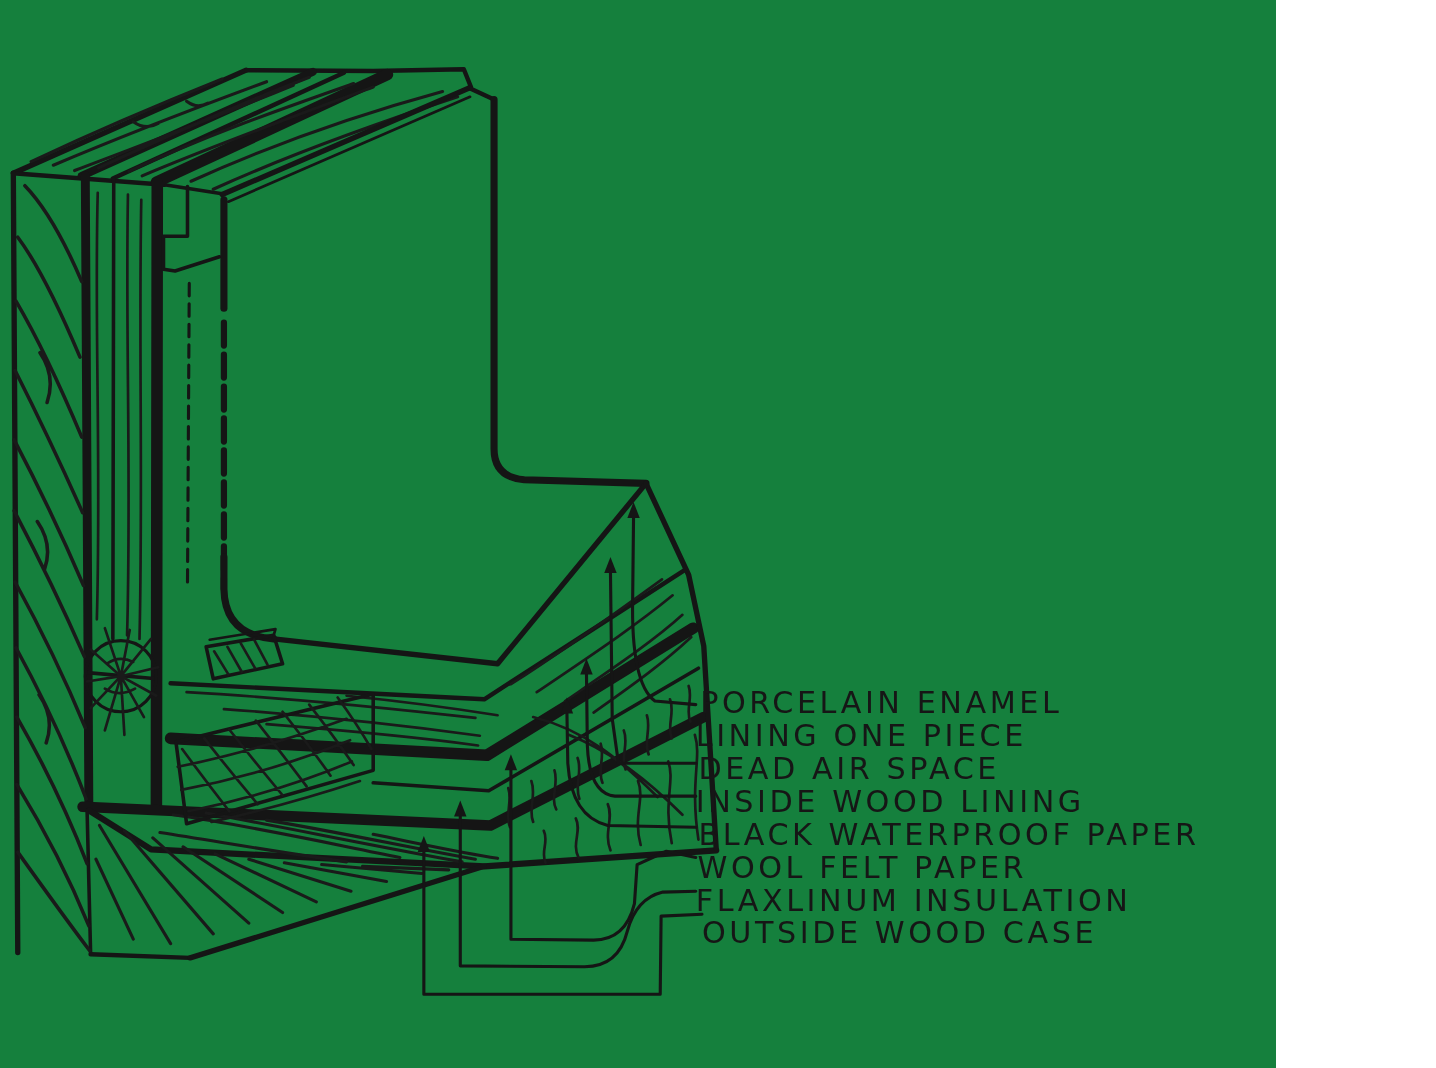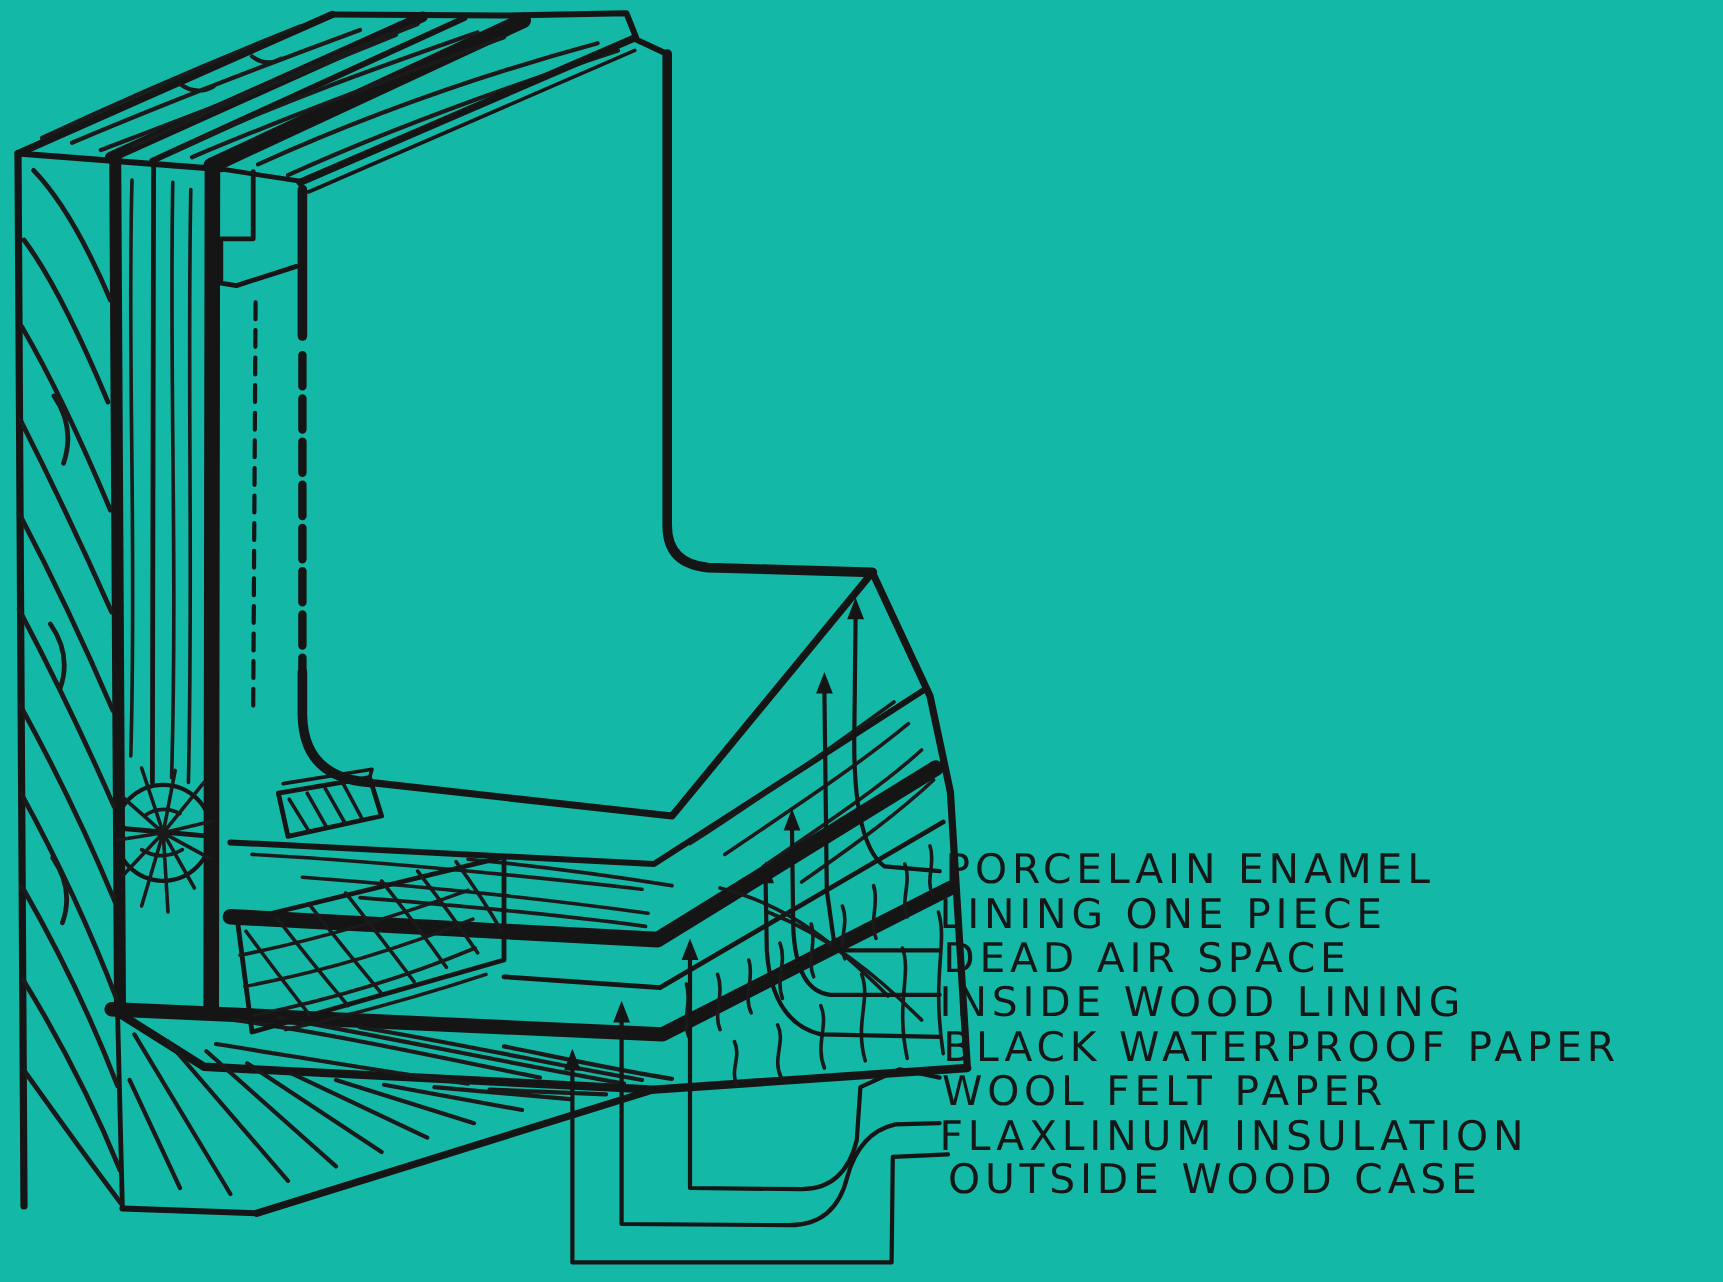--- a/index.html
+++ b/index.html
@@ -1,19 +1,19 @@
 <!DOCTYPE html>
 <html><head>
 <meta charset="utf-8">
 <style>
   html,body{margin:0;padding:0;background:#ffffff;}
   .stage{
     position:relative;
-    width:1436px;height:1068px;
-    background:#14b8a6;
+    width:1276px;height:1068px;
+    background:#15803d;
     overflow:hidden;
     font-family:"DejaVu Sans", sans-serif;
   }
   svg{display:block;width:100%;height:100%;}
   .ln{fill:none;stroke:#151515;stroke-linecap:round;stroke-linejoin:round;}
   .hatch{fill:none;stroke:#1a1a1a;stroke-linecap:round;stroke-linejoin:round;}
   .lbl{
     font-family:"DejaVu Sans", sans-serif;
     font-size:34px;
     letter-spacing:4px;

